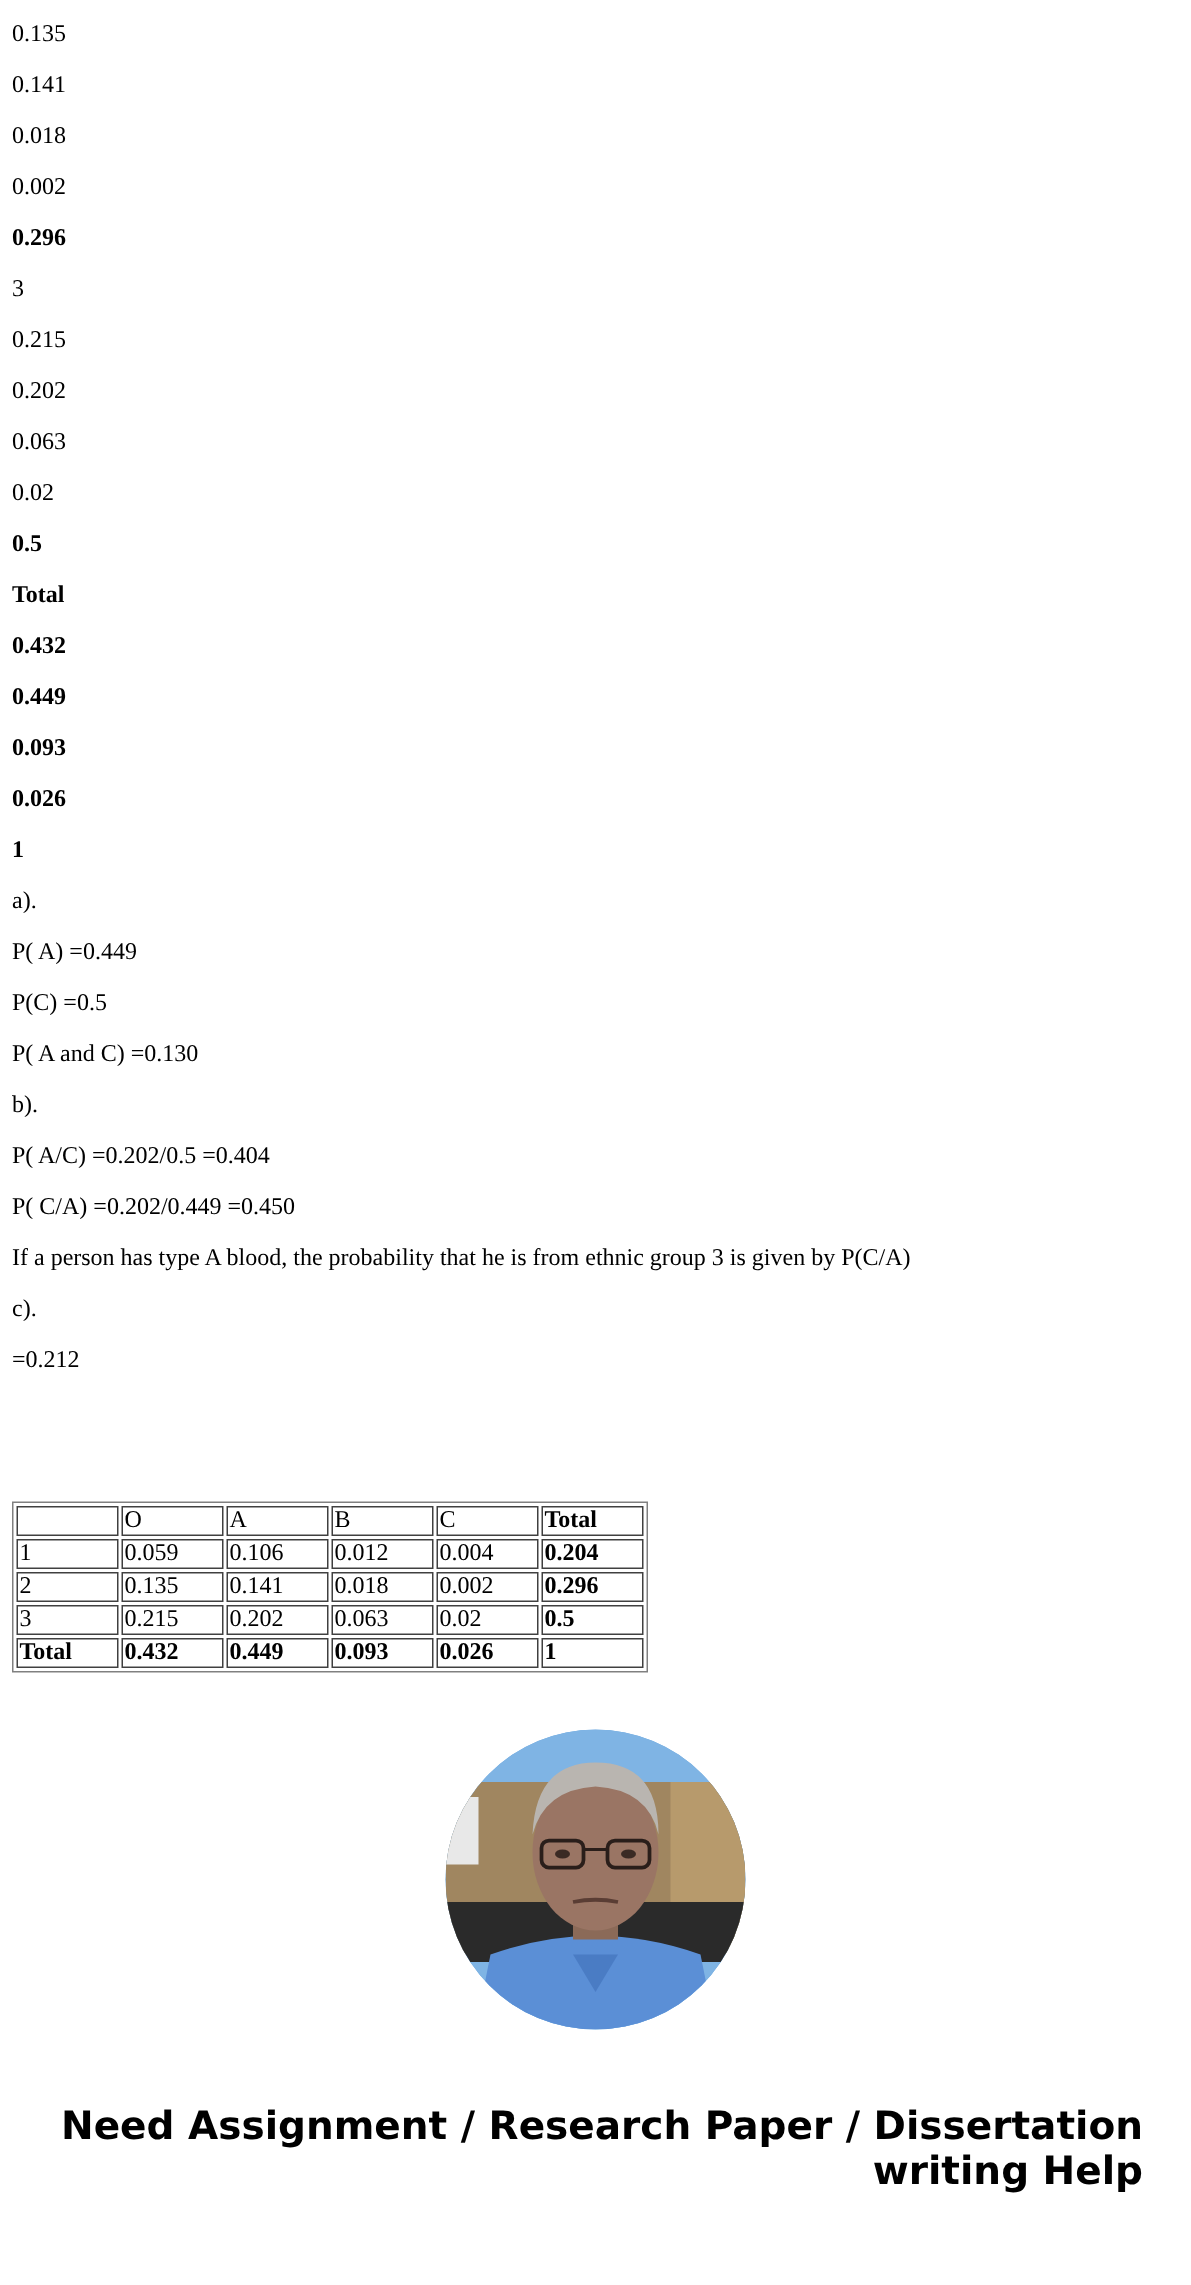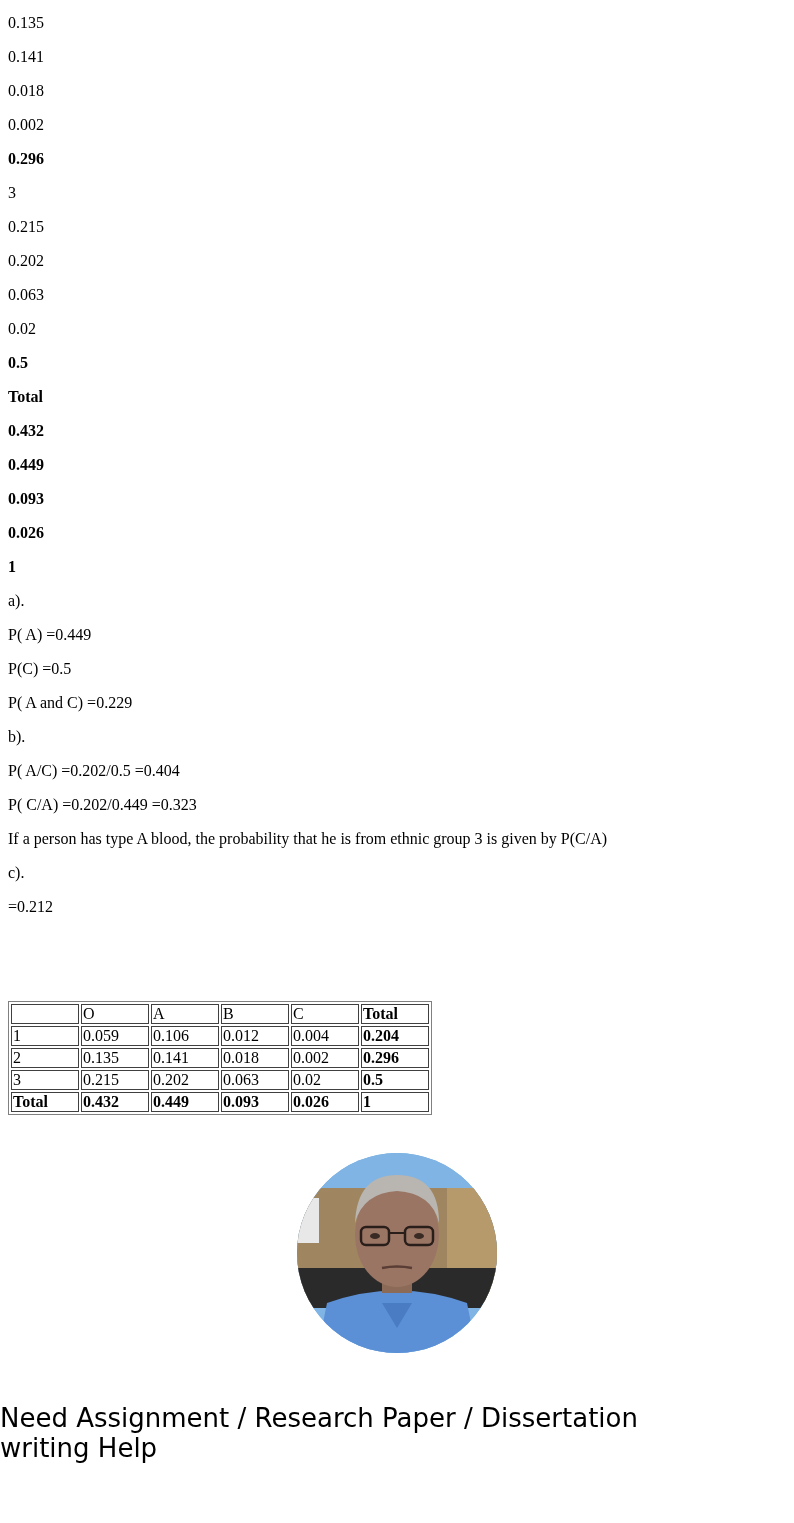--- a/index.html
+++ b/index.html
@@ -52,23 +52,23 @@
     overflow: hidden;
     background: #6aa6de;
   }
   .avatar svg { display: block; }
 
   .footer {
     position: absolute;
     left: 0;
     top: 1403px;
     width: 762px;
-    text-align: left;
+    text-align: right;
     font-family: "DejaVu Sans", "Liberation Sans", sans-serif;
-    font-weight: normal;
+    font-weight: bold;
     font-size: 26px;
     line-height: 30px;
     color: #000;
   }
 </style>
 </head>
 <body>
 
 <div class="content">
   <p class="line first">0.135</p>
@@ -85,25 +85,25 @@
   <p class="line bold">Total</p>
   <p class="line bold">0.432</p>
   <p class="line bold">0.449</p>
   <p class="line bold">0.093</p>
   <p class="line bold">0.026</p>
   <p class="line bold">1</p>
 
   <p class="line">a).</p>
   <p class="line">P( A) =0.449</p>
   <p class="line">P(C) =0.5</p>
-  <p class="line">P( A and C) =0.229</p>
+  <p class="line">P( A and C) =0.130</p>
 
   <p class="line">b).</p>
   <p class="line">P( A/C) =0.202/0.5 =0.404</p>
-  <p class="line">P( C/A) =0.202/0.449 =0.323</p>
+  <p class="line">P( C/A) =0.202/0.449 =0.450</p>
   <p class="line">If a person has type A blood, the probability that he is from ethnic group 3 is given by P(C/A)</p>
 
   <p class="line">c).</p>
   <p class="line">=0.212</p>
 </div>
 
 <table class="data">
   <tbody>
       <tr>
     <td></td>

